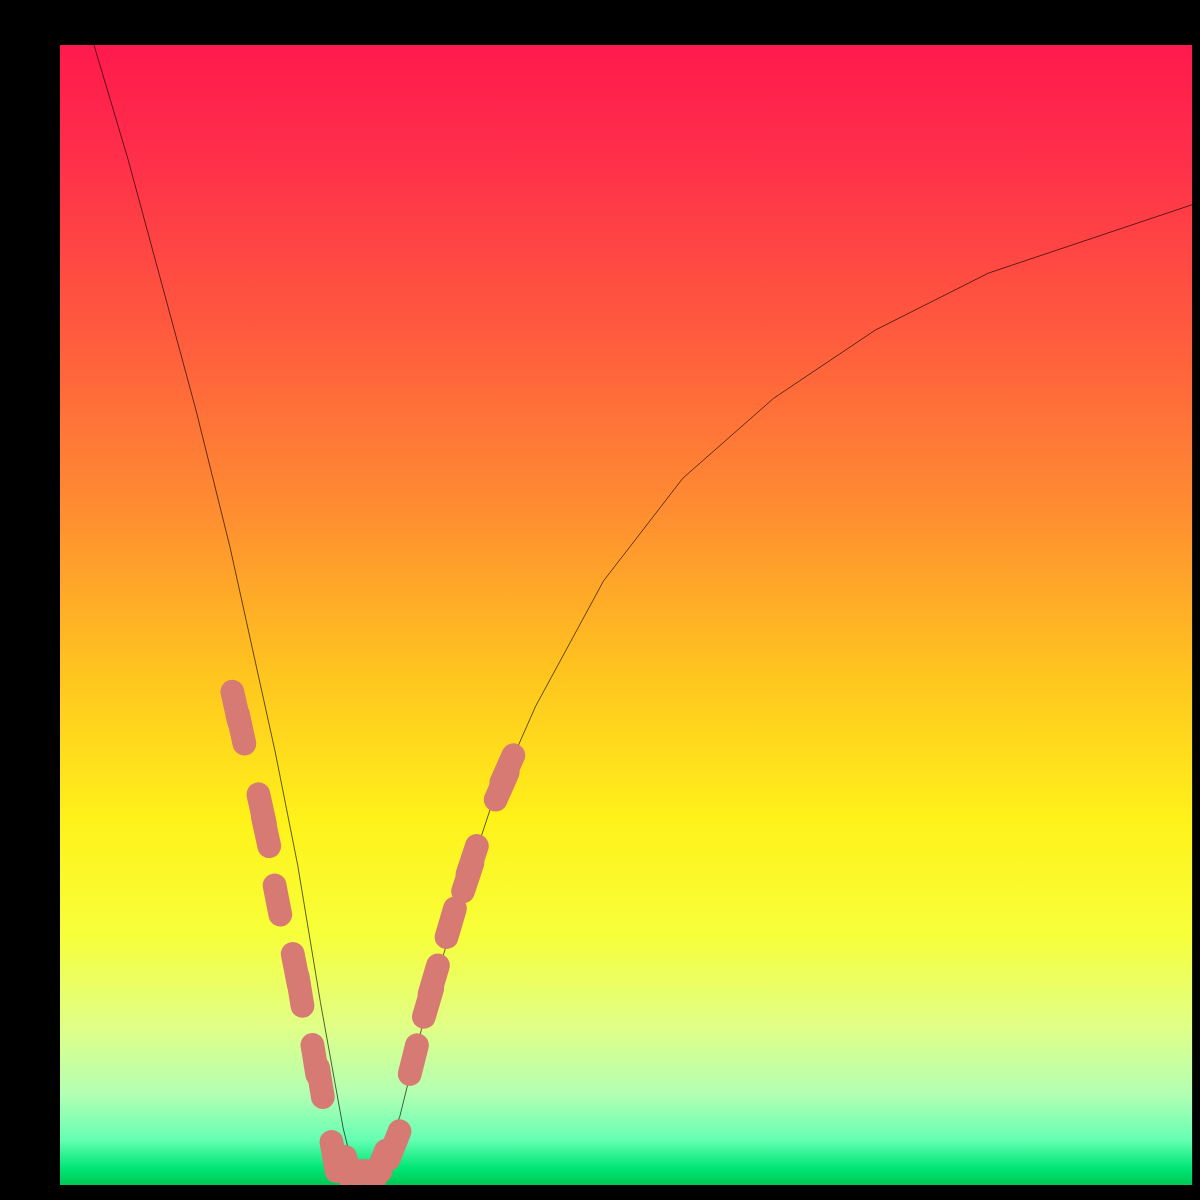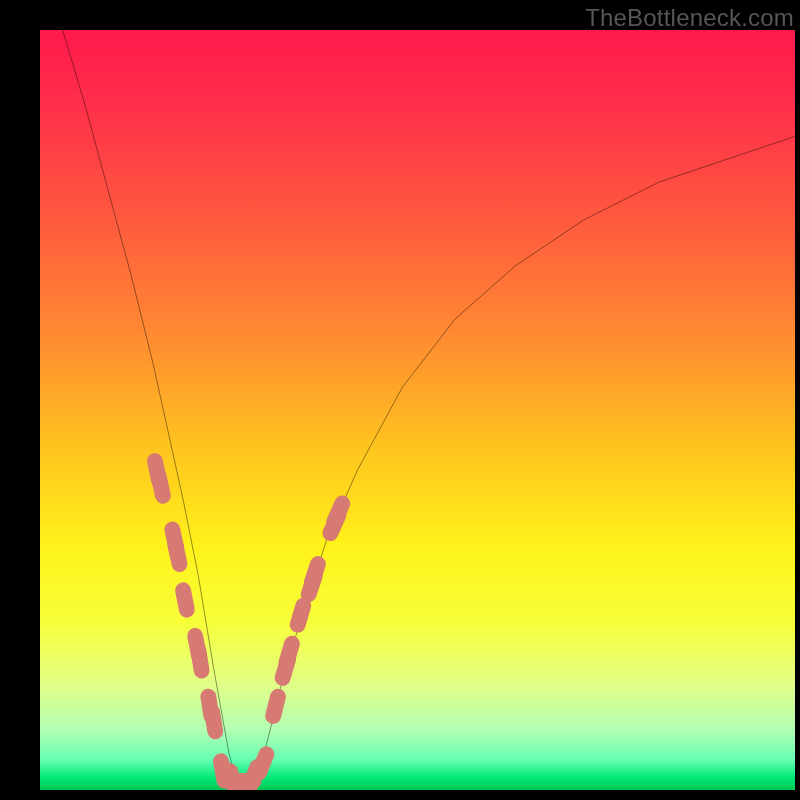--- a/index.html
+++ b/index.html
@@ -98,14 +98,13 @@
           <line x1="32.63" y1="83.25" x2="33.37" y2="80.75" stroke="#d77a73" stroke-width="2.1" stroke-linecap="round"></line>
           <line x1="34.13" y1="78.25" x2="34.87" y2="75.75" stroke="#d77a73" stroke-width="2.1" stroke-linecap="round"></line>
           <line x1="35.59" y1="74.23" x2="36.41" y2="71.77" stroke="#d77a73" stroke-width="2.1" stroke-linecap="round"></line>
           <line x1="35.99" y1="72.73" x2="36.81" y2="70.27" stroke="#d77a73" stroke-width="2.1" stroke-linecap="round"></line>
           <line x1="38.47" y1="66.19" x2="39.53" y2="63.81" stroke="#d77a73" stroke-width="2.1" stroke-linecap="round"></line>
           <line x1="38.97" y1="64.69" x2="40.03" y2="62.31" stroke="#d77a73" stroke-width="2.1" stroke-linecap="round"></line>
         </g>
     </svg>
   </div>
 
-  <div class="watermark">TheBottleneck.com</div>
 </div>
 
 </body></html>

